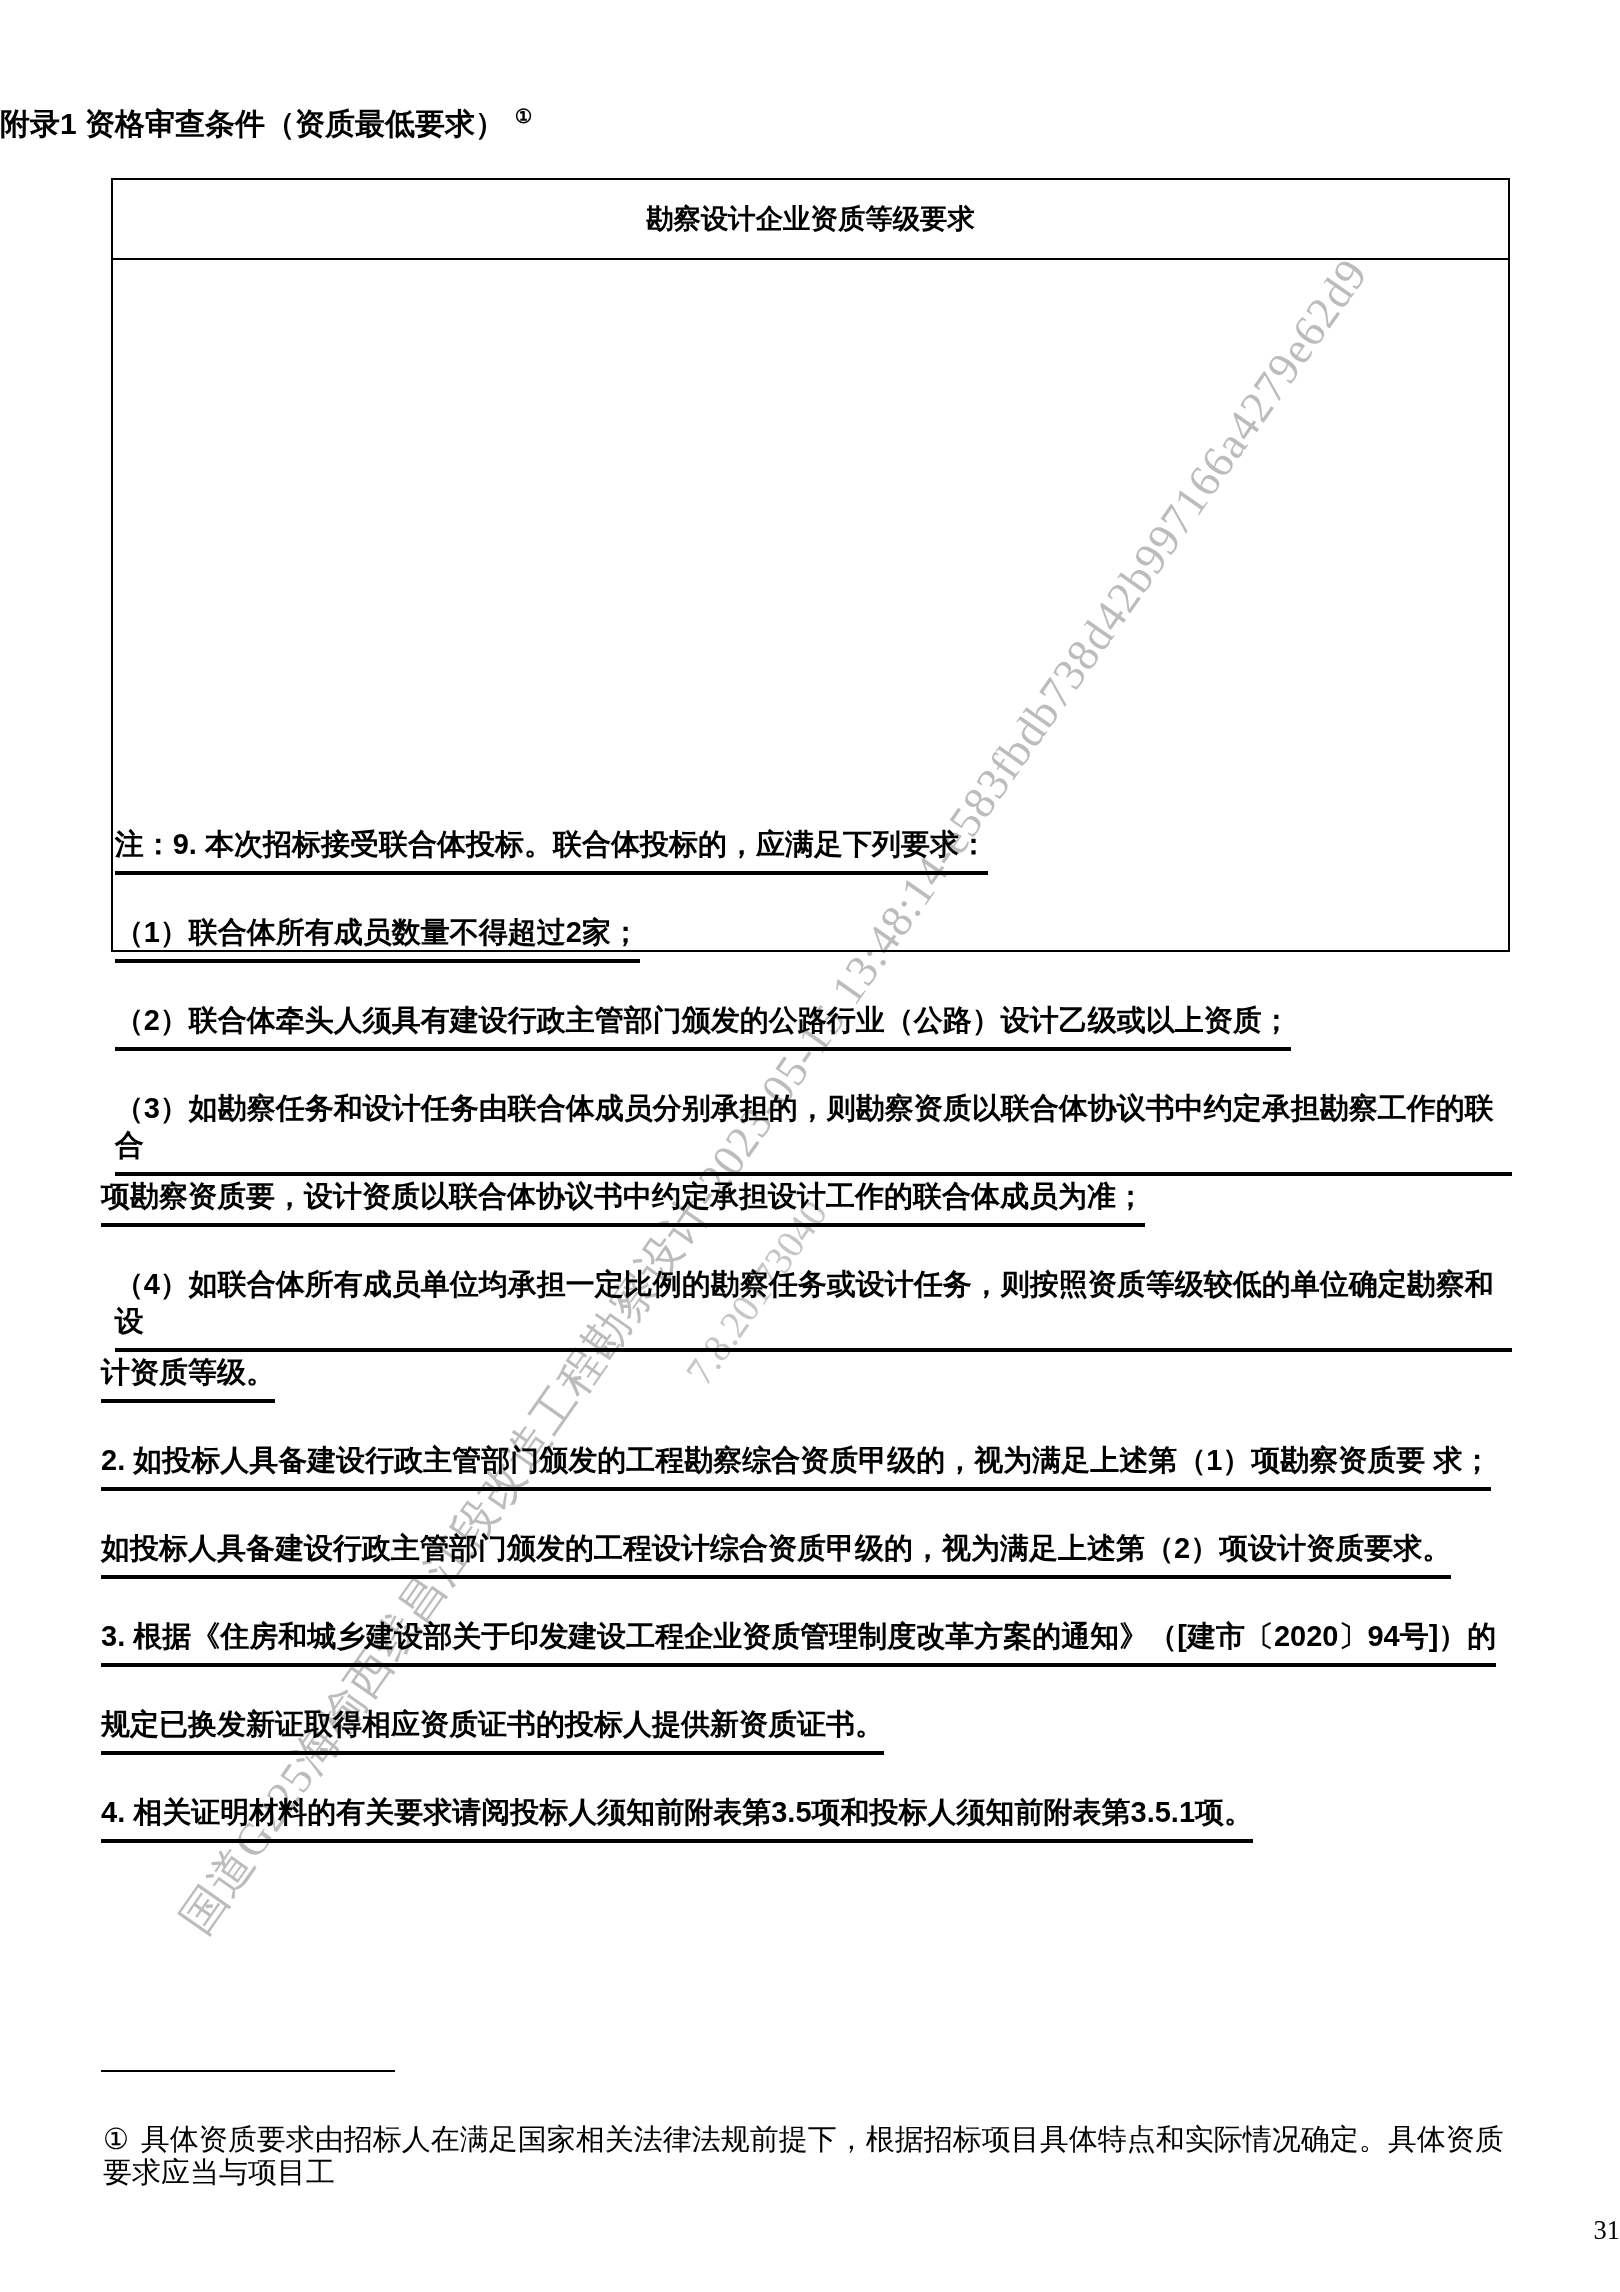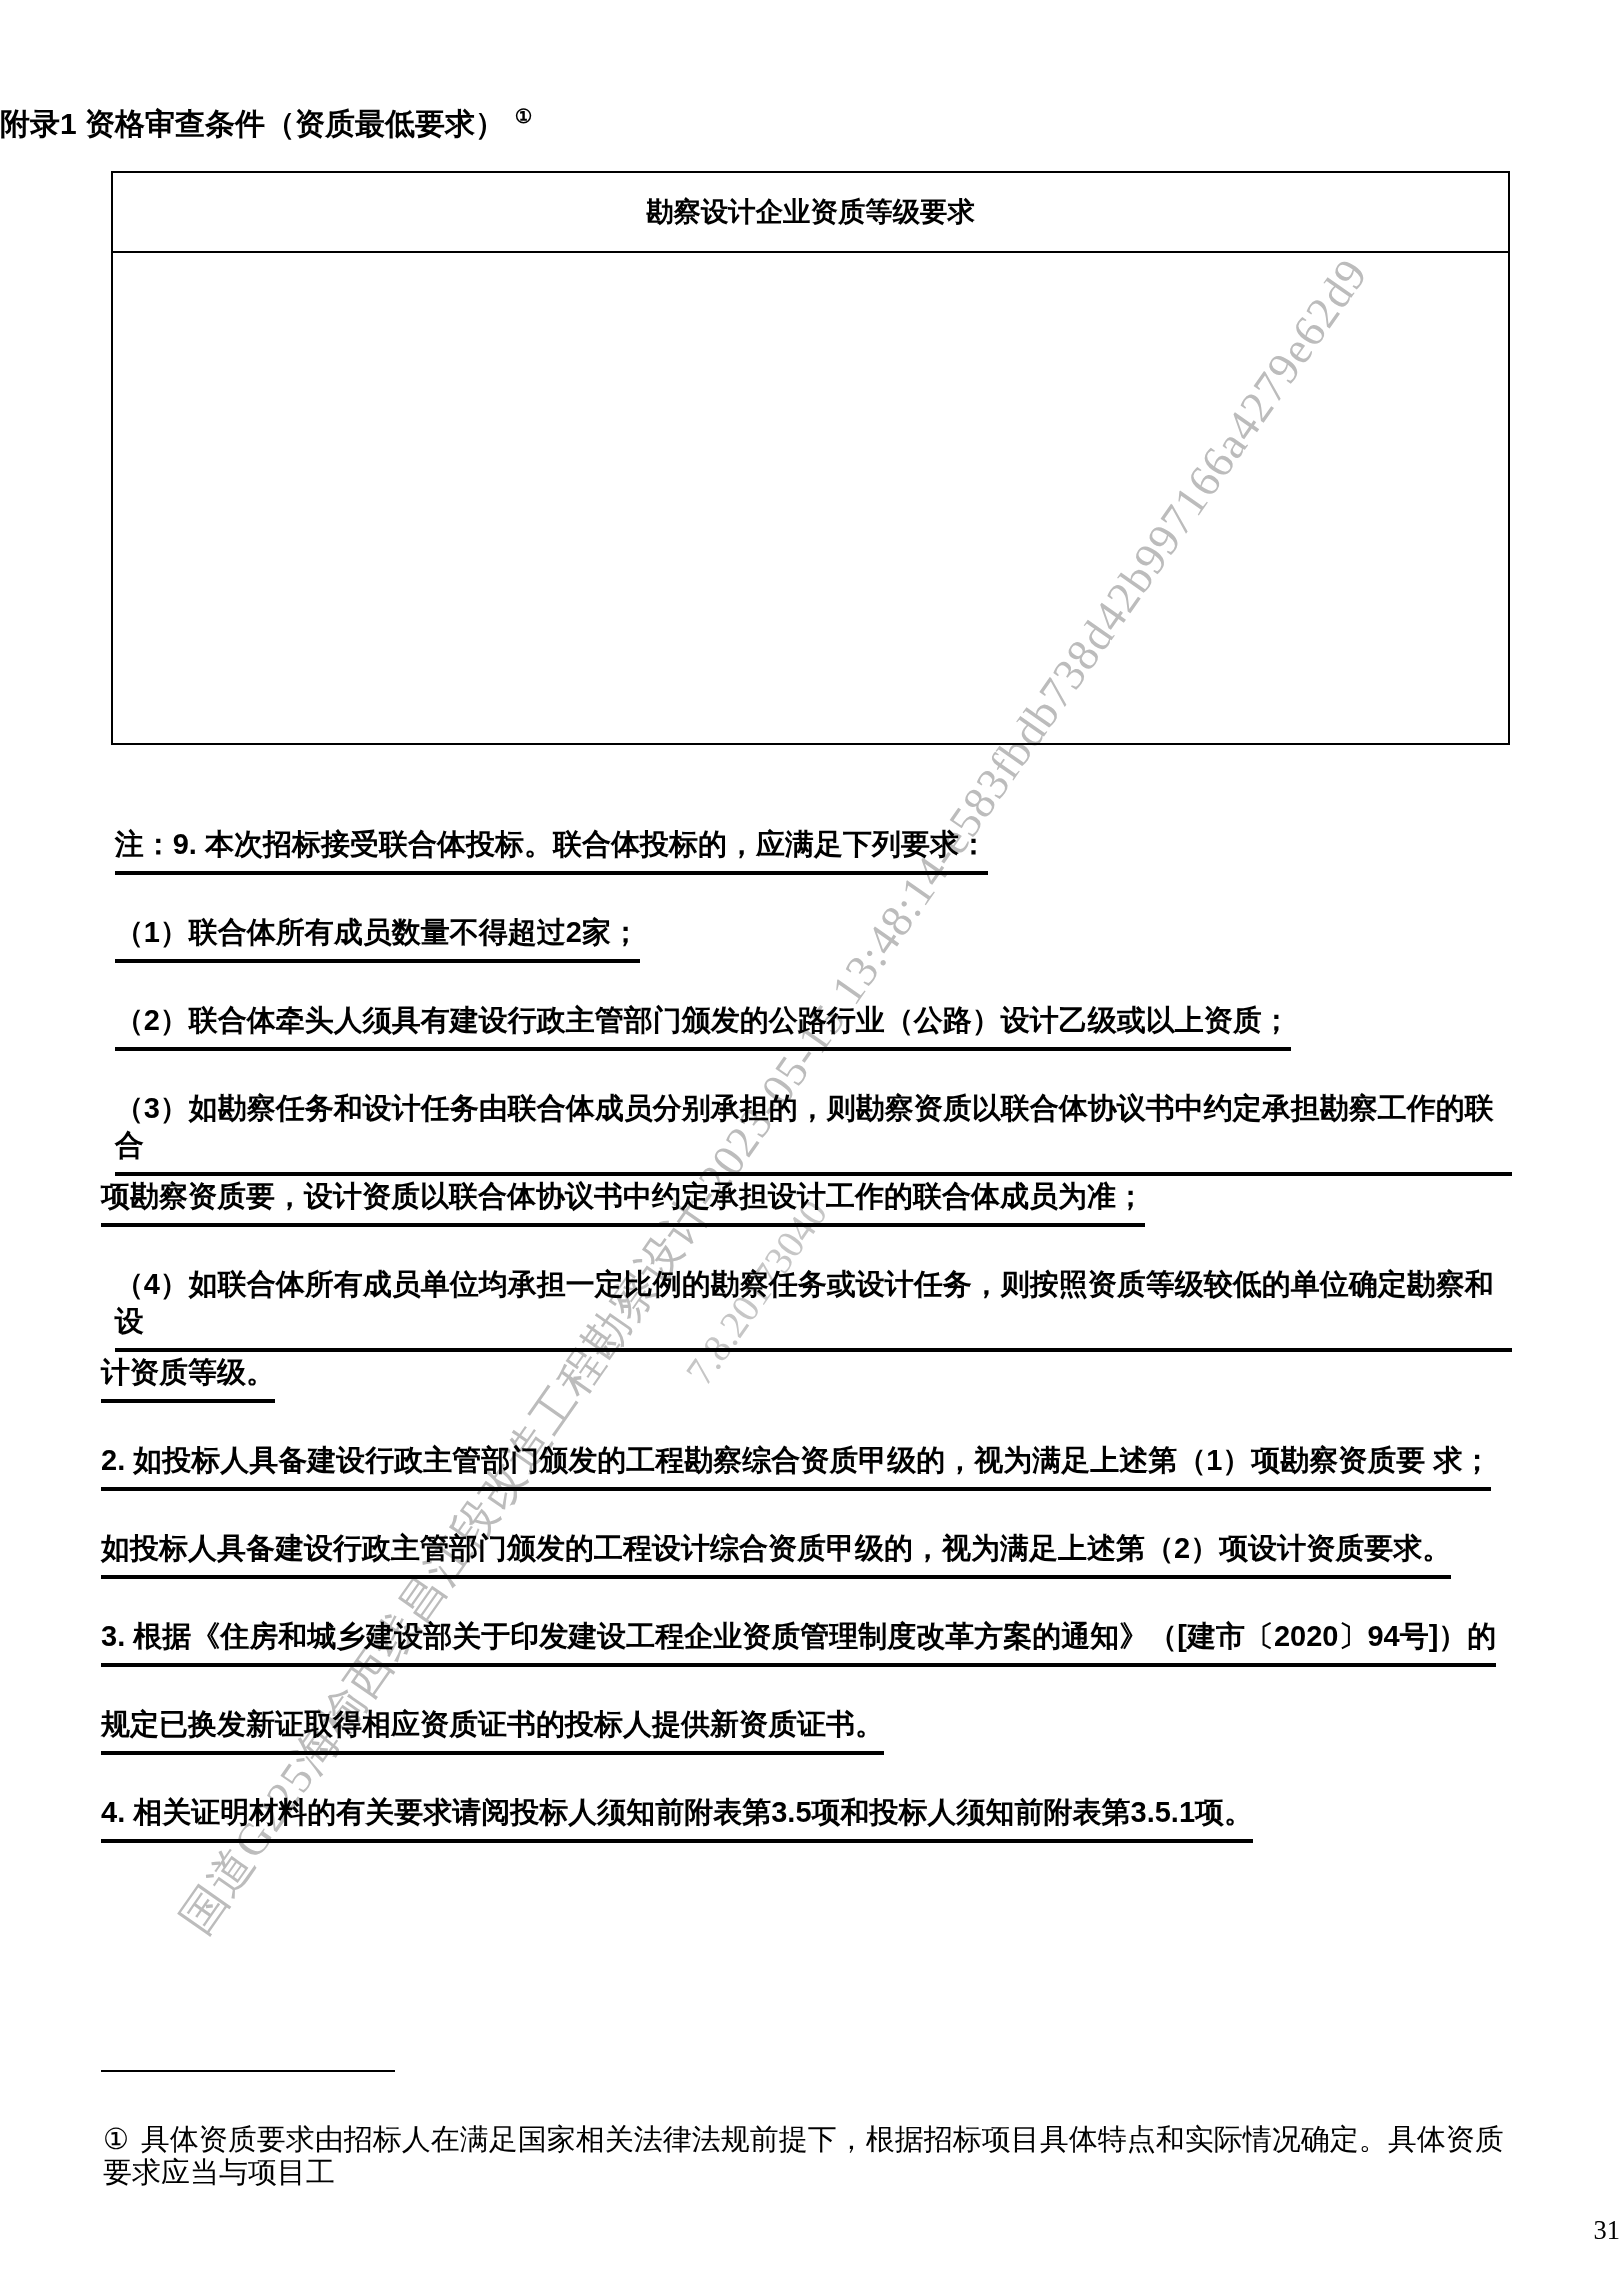--- a/index.html
+++ b/index.html
@@ -23,21 +23,21 @@
     font-size:39px; white-space:nowrap; z-index:0; user-select:none;
   }
   
   .title {
     position:absolute; top:104px; left:0; width:1264px; text-align:left;
     font-weight:bold; font-size:30px; line-height:1.25; z-index:1;
   }
   .title sup { font-size:19.6px; font-weight:bold; margin-left:9.8px; vertical-align:super; }
   
   .qual-table {
-    position:absolute; top:171px; left:111px; width:1399px; height:574px;
+    position:absolute; top:178px; left:111px; width:1399px; height:774px;
     border:2.9px solid #000; box-sizing:border-box; z-index:1; background:transparent;
   }
   .qual-table-header {
     height:80px; border-bottom:2.9px solid #000; box-sizing:border-box;
     display:flex; align-items:center; justify-content:center;
     font-weight:bold; font-size:27.4px;
   }
   .qual-table-body { padding:111px 5.9px 0 5.9px; }
   
   .line { height:90px; font-size:0; }

